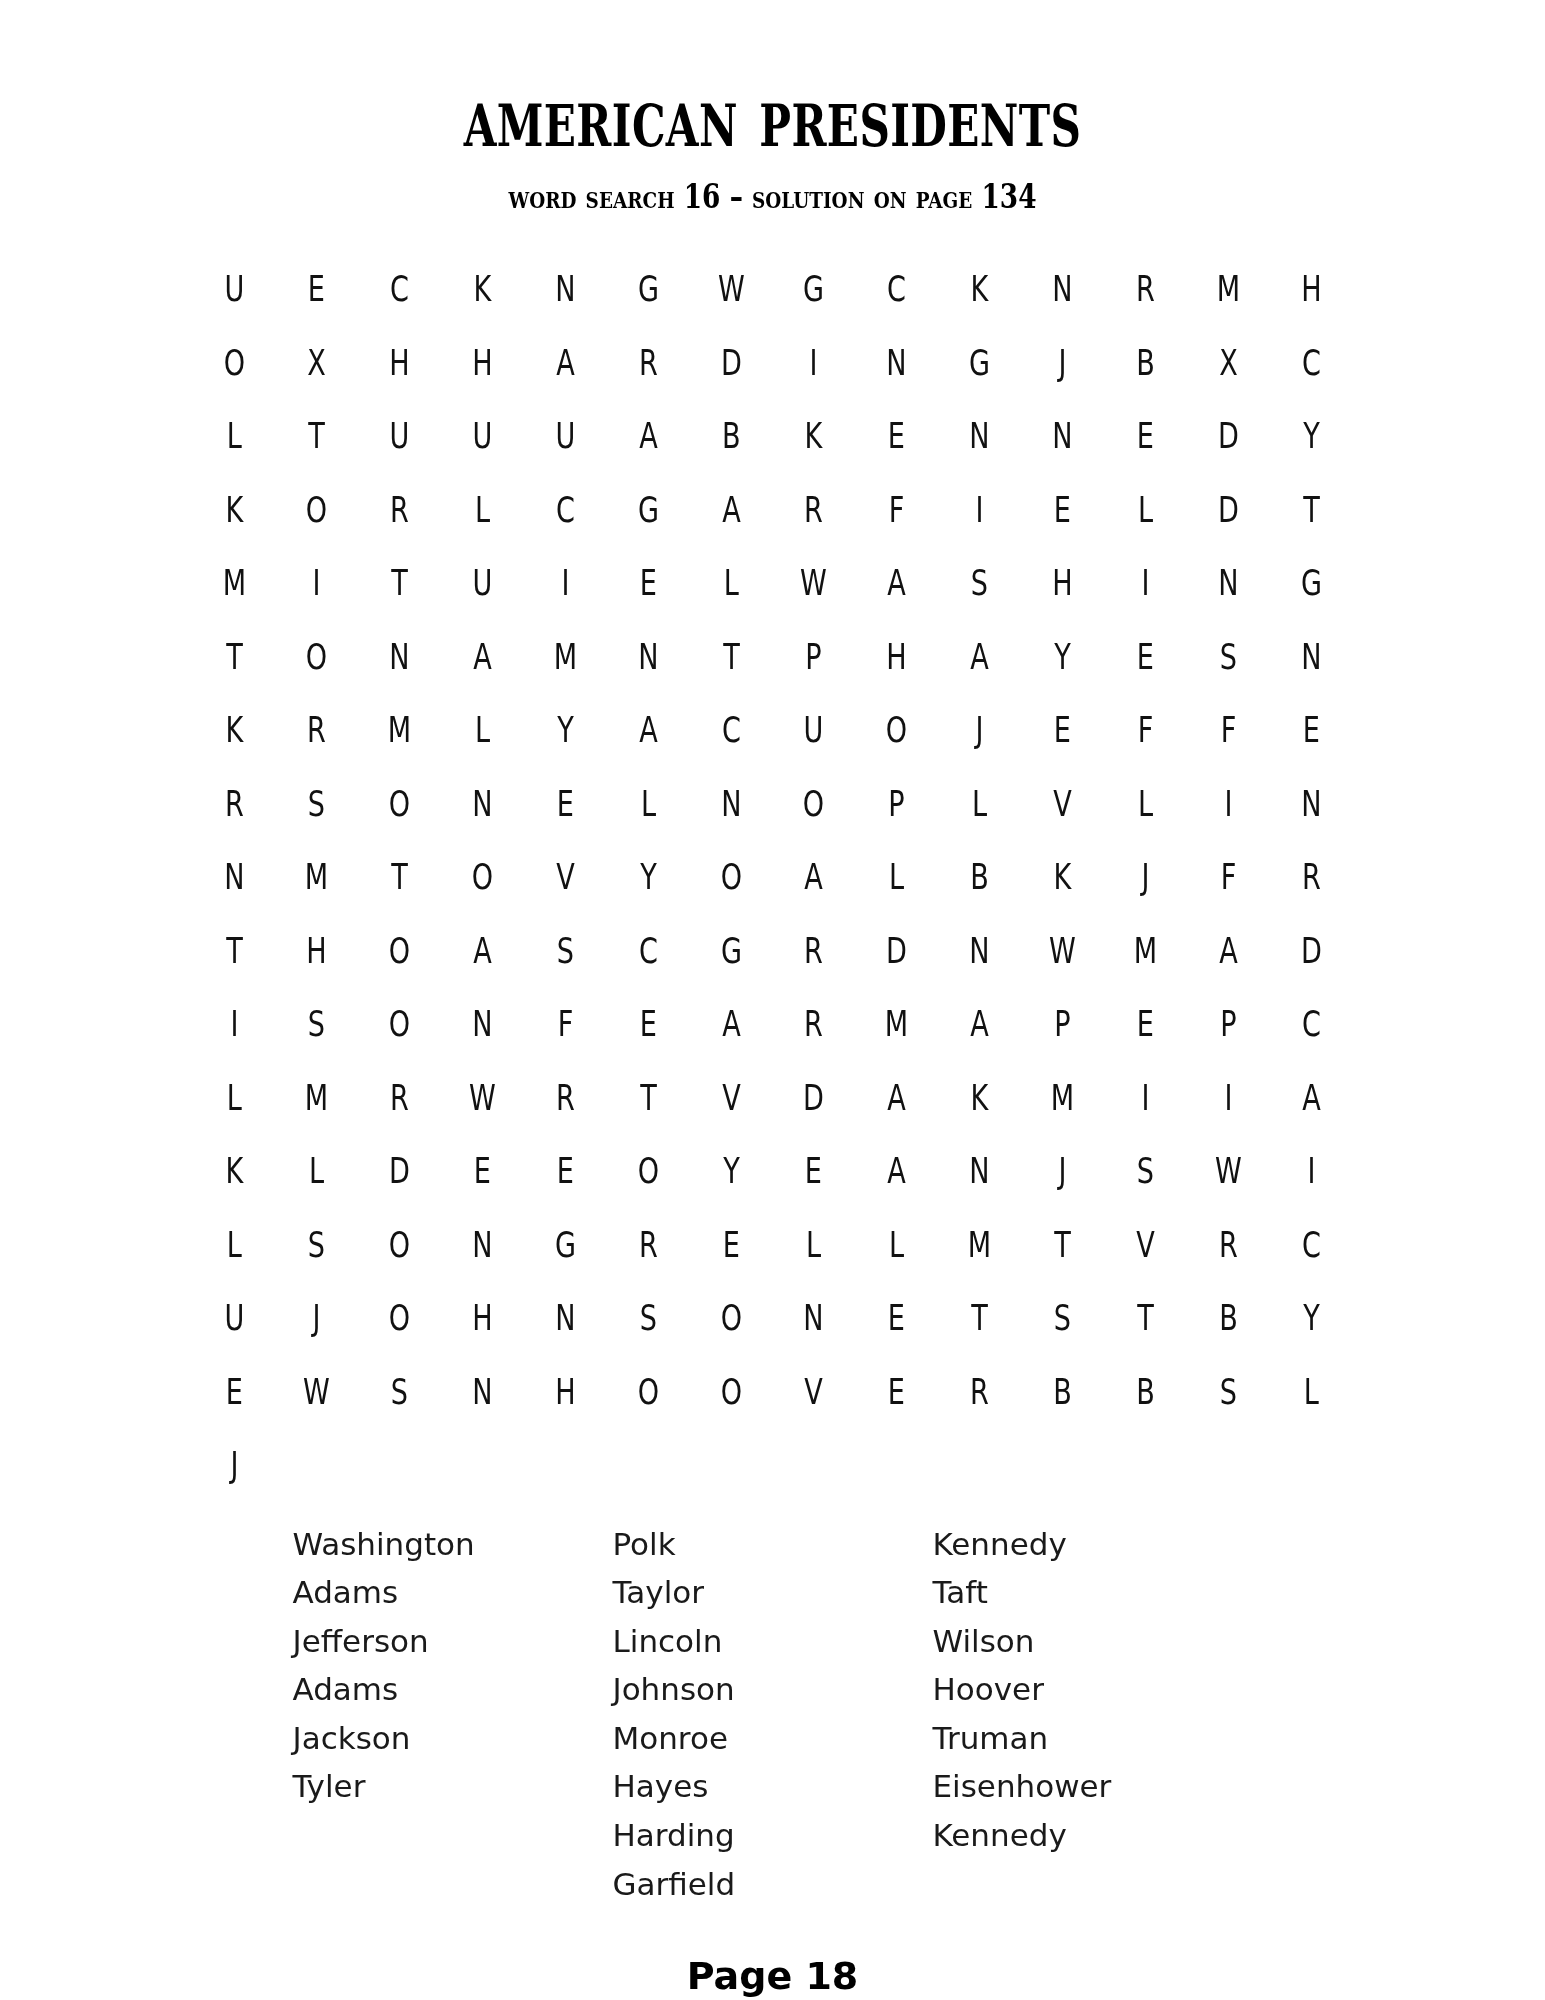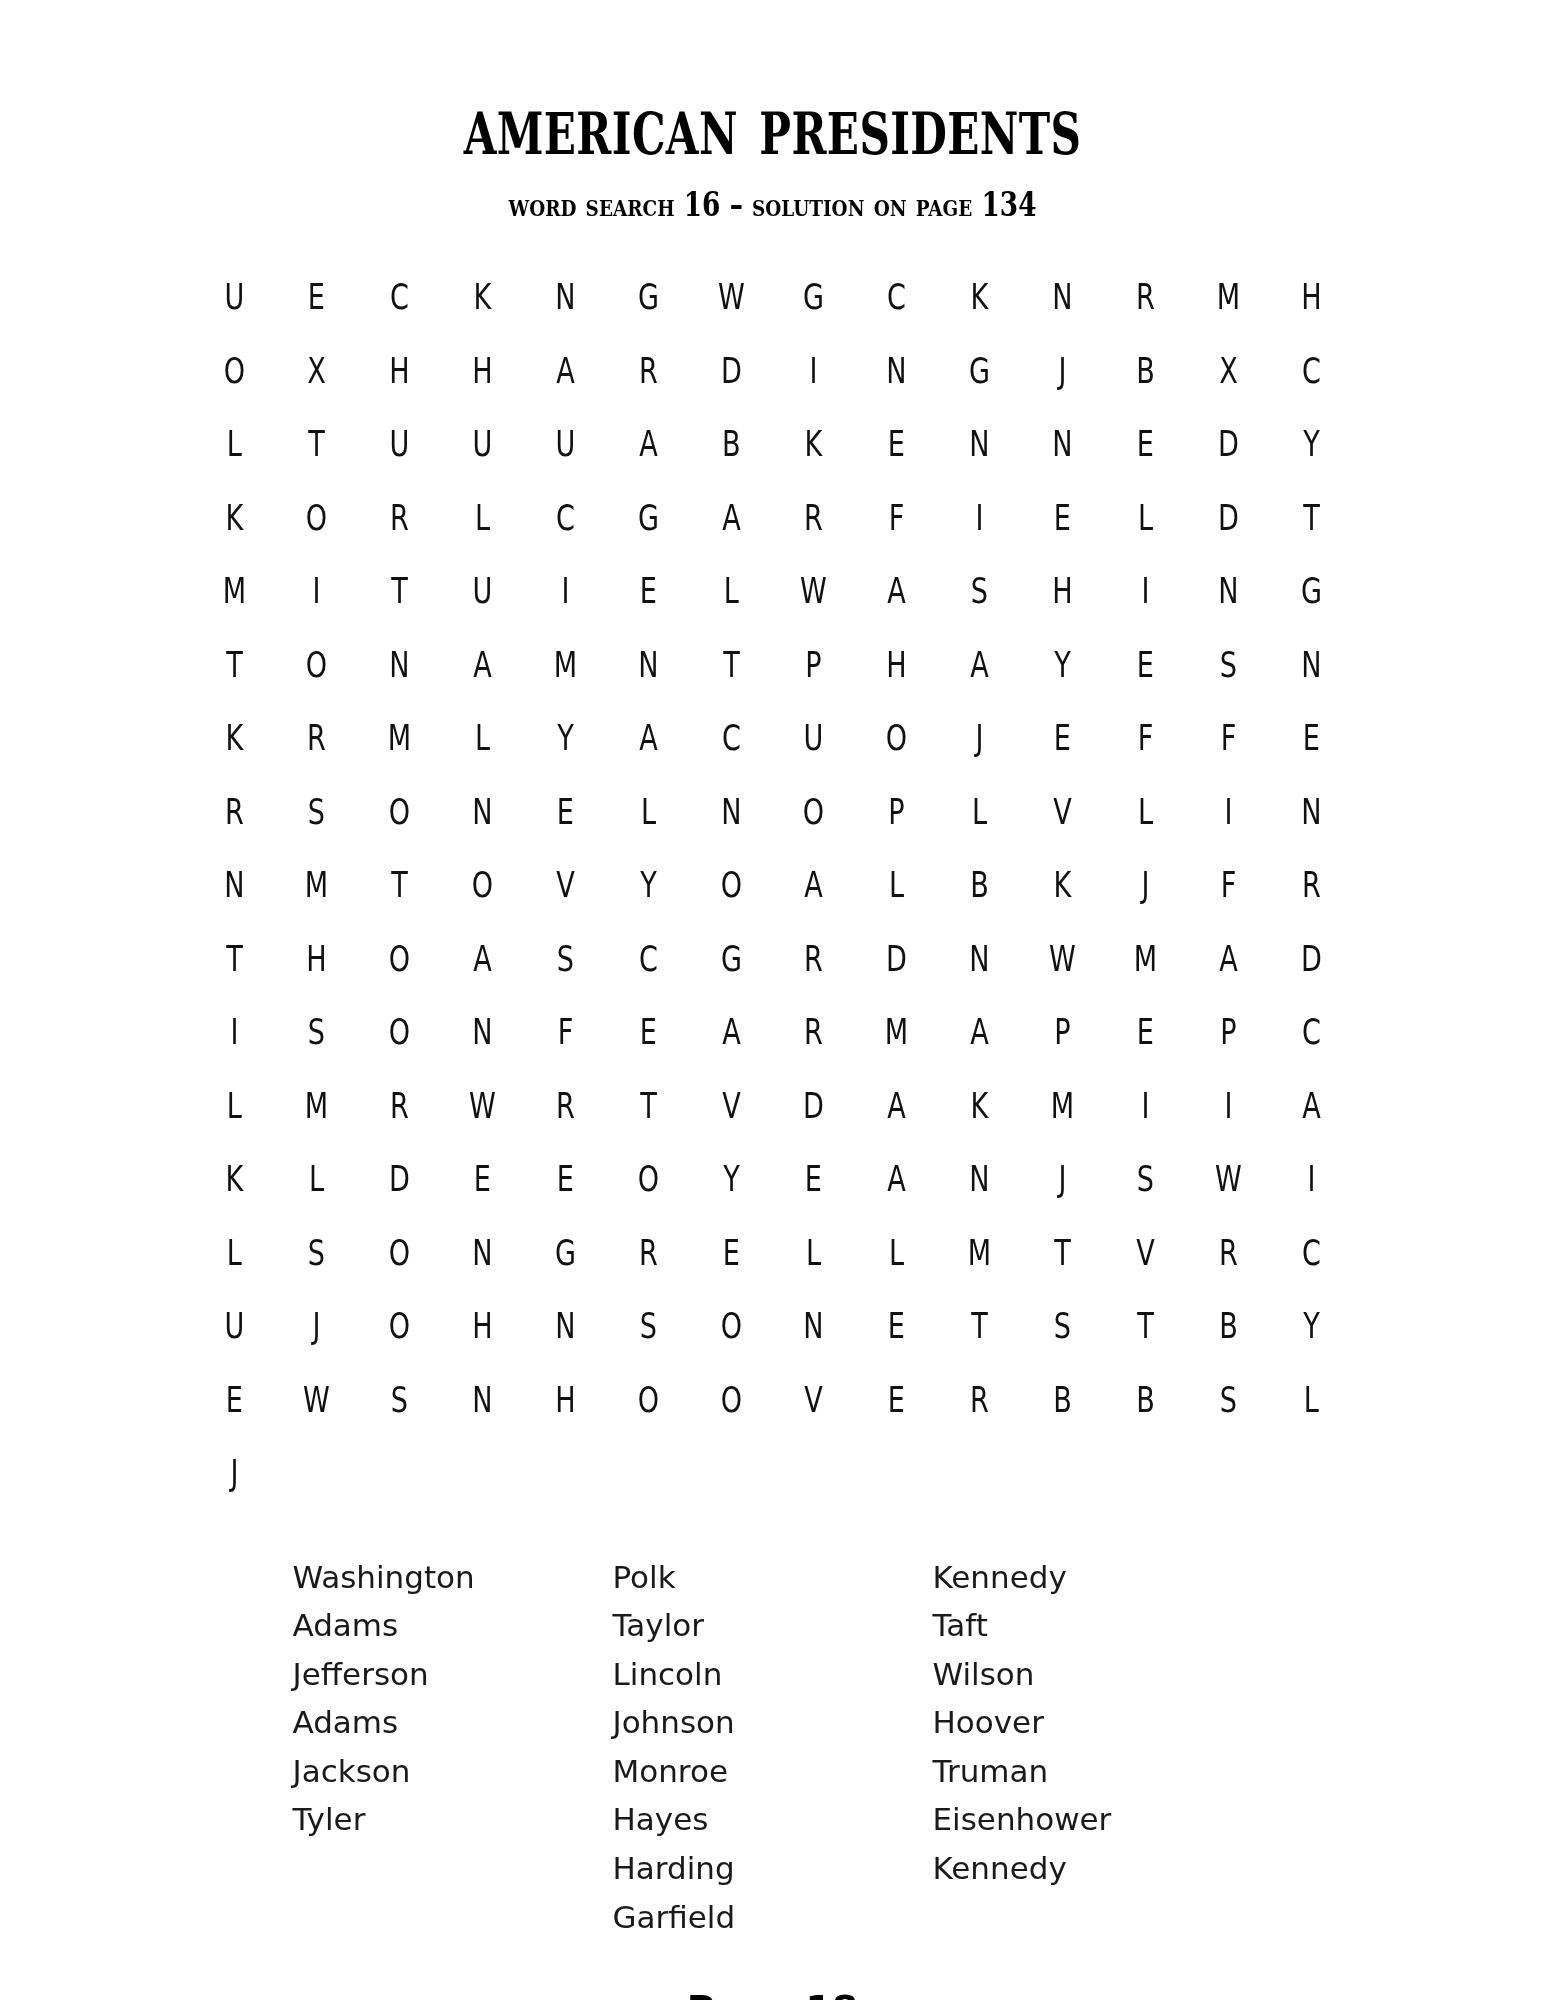--- a/index.html
+++ b/index.html
@@ -12,21 +12,21 @@
     height: 2000px;
     font-family: "DejaVu Sans", sans-serif;
     color: #000000;
     -webkit-font-smoothing: antialiased;
   }
   .page {
     position: relative;
     width: 1545px;
     height: 2000px;
     box-sizing: border-box;
-    padding: 8px;
+    padding: 0;
     overflow: hidden;
   }
 
   
   .header {
     text-align: center;
     padding-top: 76px;
   }
   .puzzle-title {
     font-family: "DejaVu Serif", serif;
@@ -69,21 +69,21 @@
     font-size: 35px;
     line-height: 73.5px;
     text-align: center;
     color: #111111;
     font-weight: 400;
     transform: scaleX(0.86);
   }
 
   
   .word-list {
-    margin: 42px auto 0 auto;
+    margin: 17px auto 0 auto;
     width: 960px;
     display: grid;
     grid-template-columns: repeat(3, 1fr);
     column-gap: 0px;
   }
   .word-col {
     display: flex;
     flex-direction: column;
   }
   .word-item {

